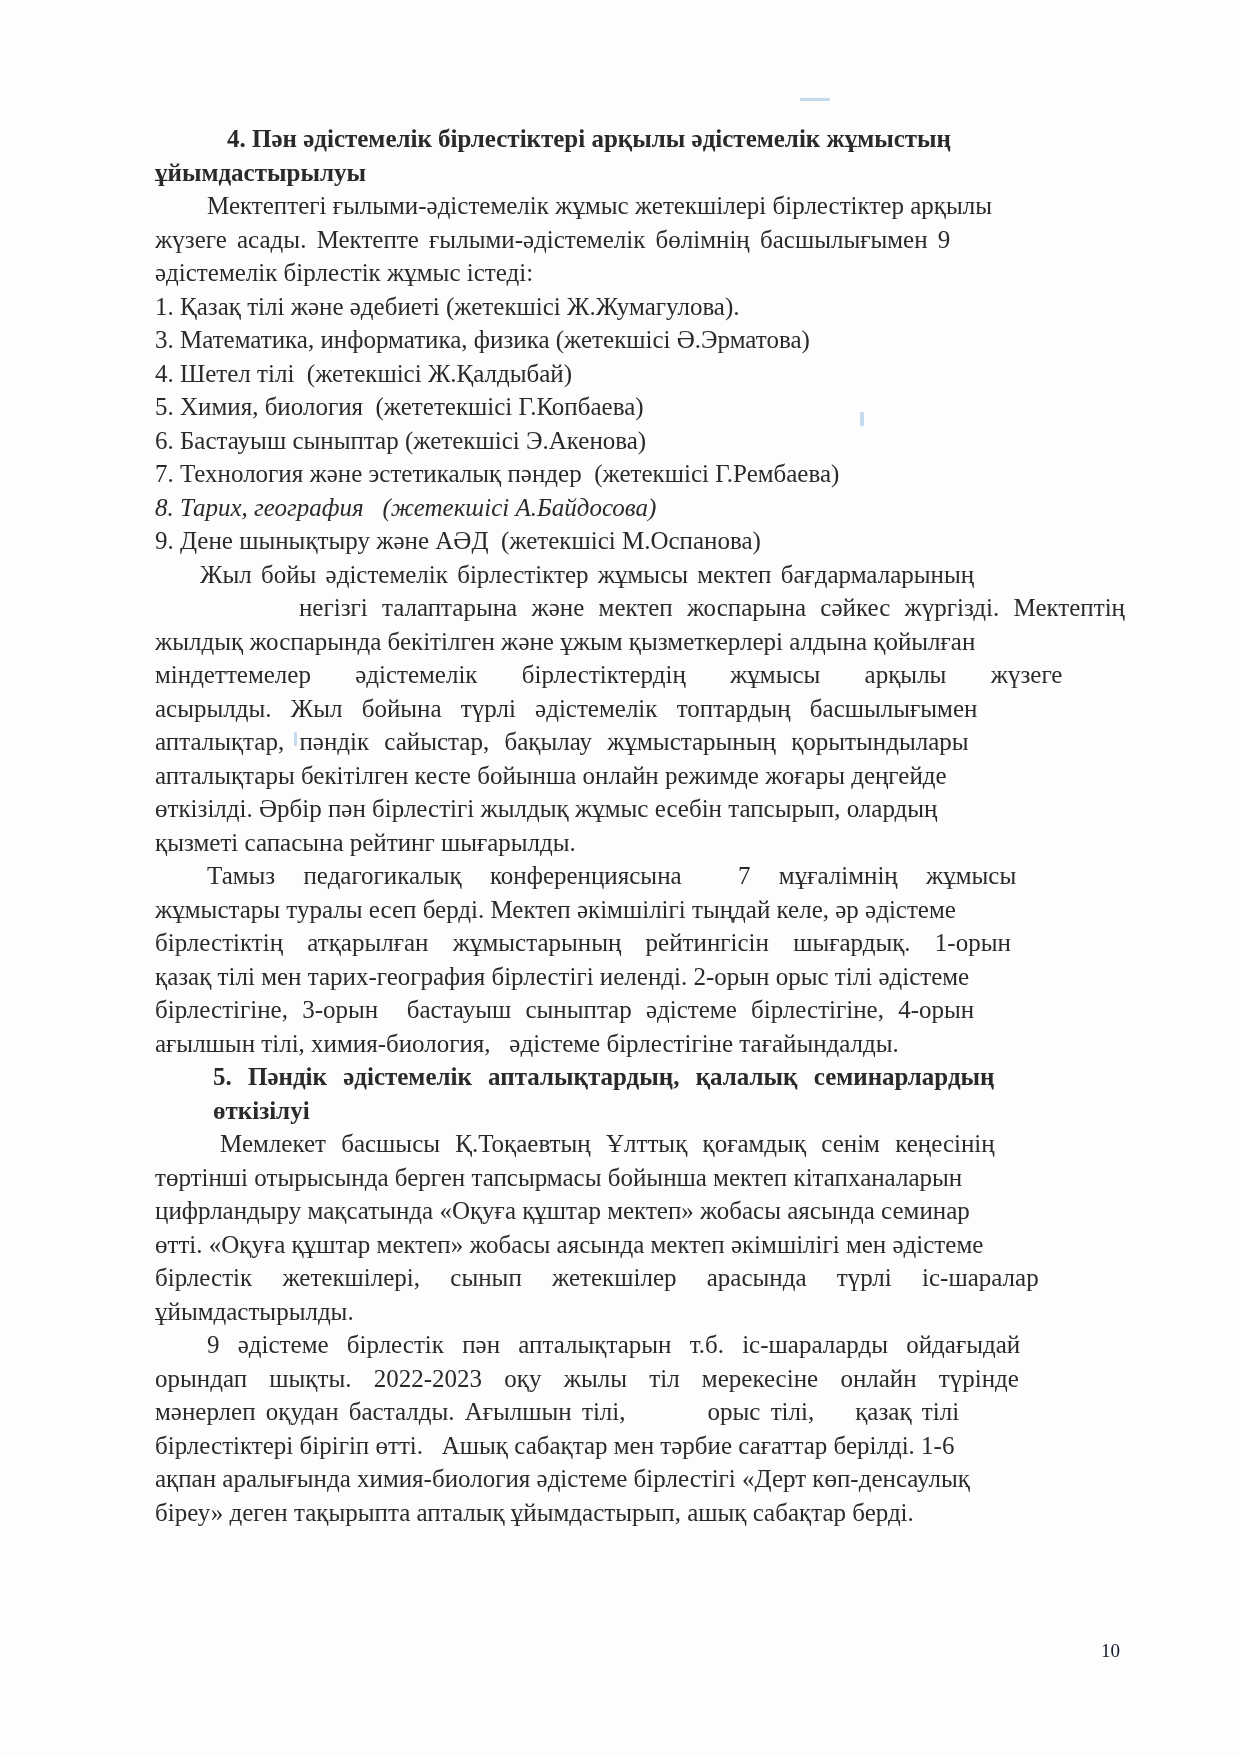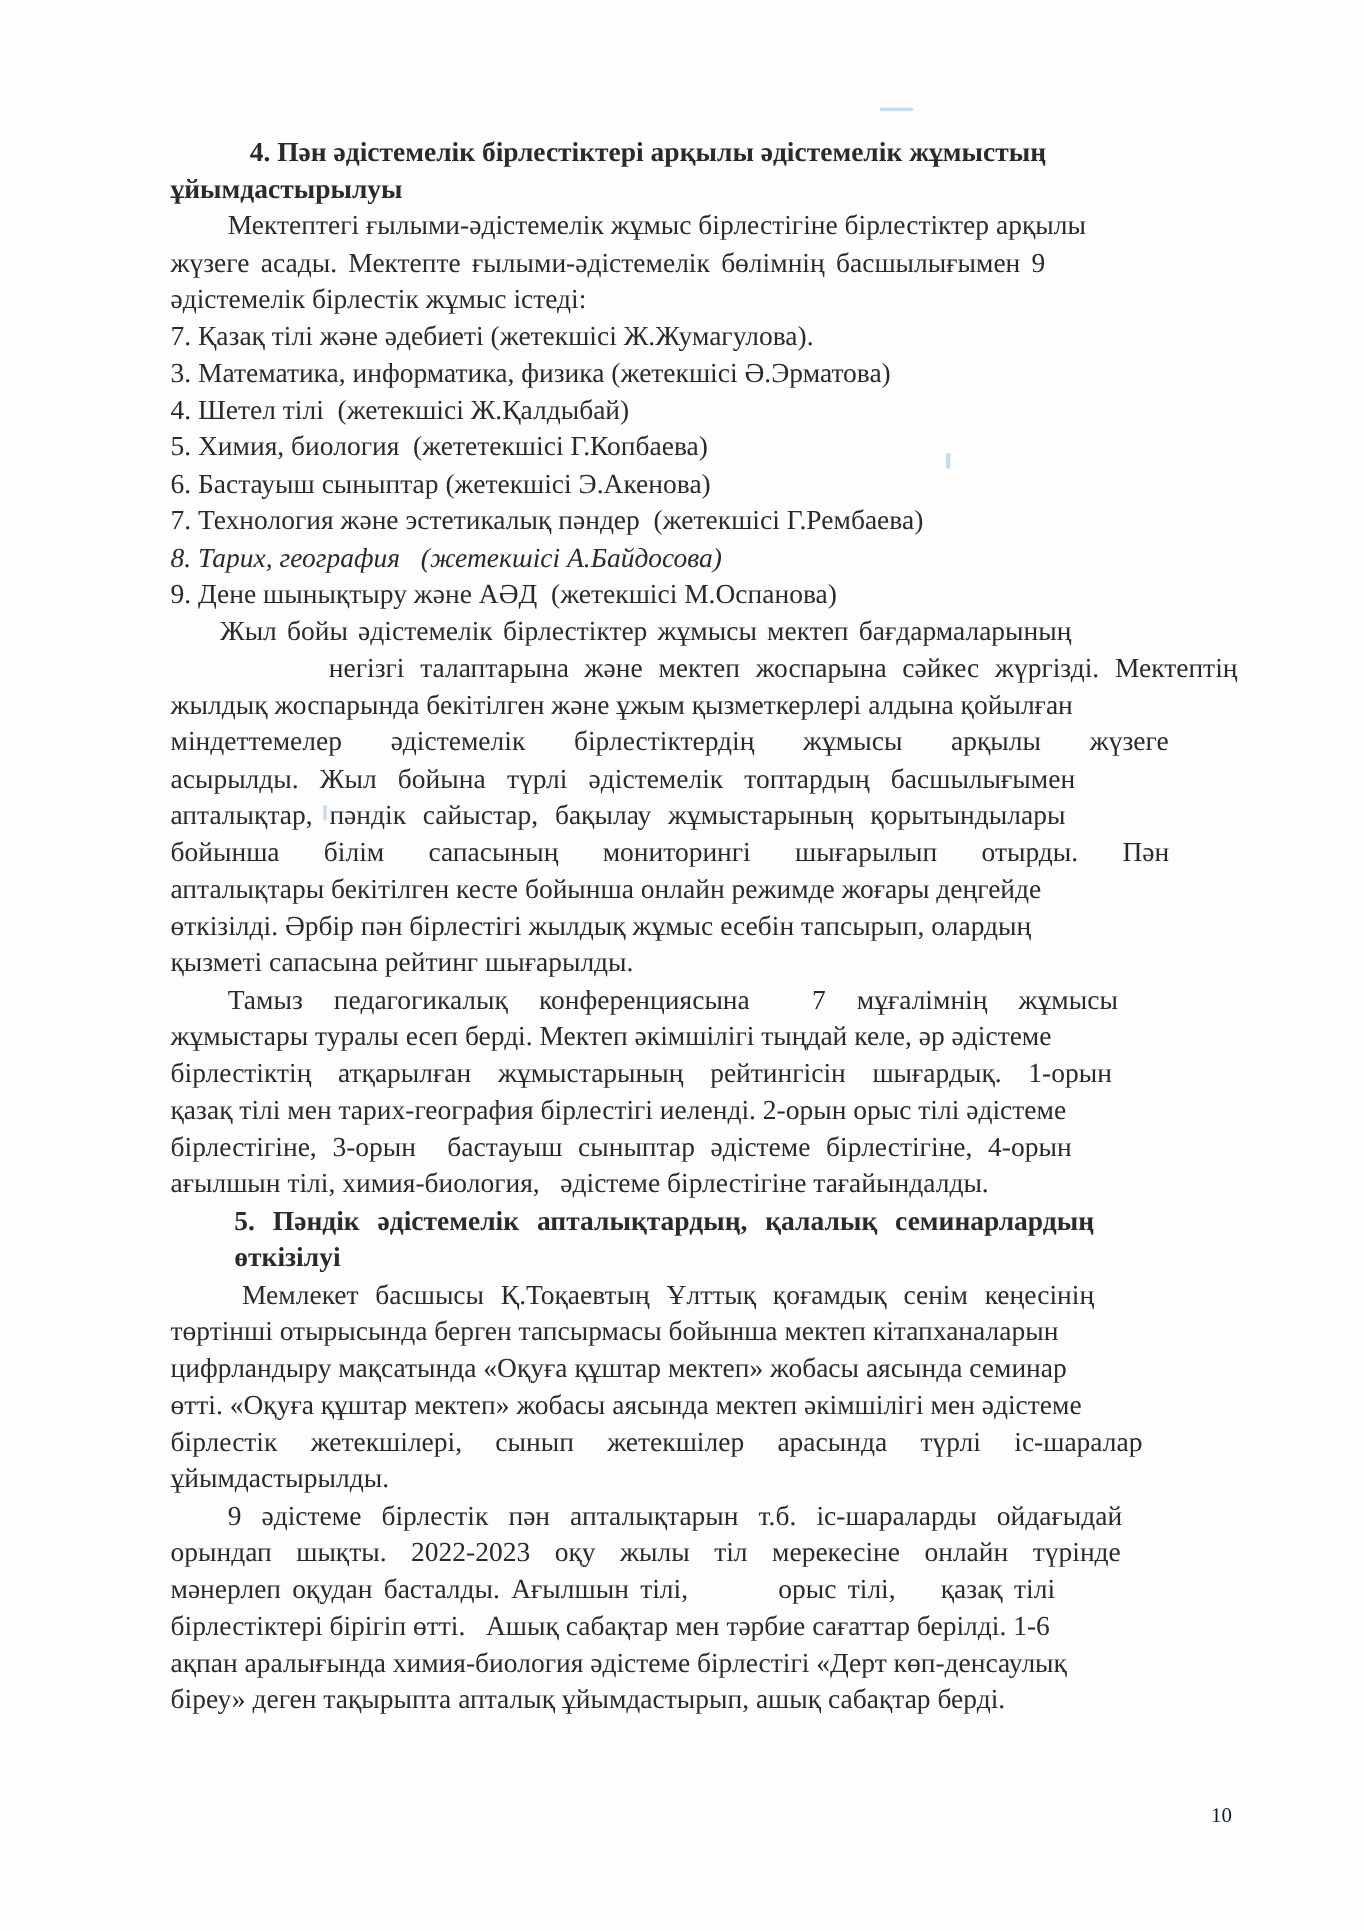--- a/index.html
+++ b/index.html
@@ -54,43 +54,42 @@
 <div class="speck" style="left:860px;top:412px;width:4px;height:14px;"></div>
 <div class="speck" style="left:294px;top:732px;width:3px;height:14px;"></div>
 
 <div class="page">
 
   <div class="heading justify h-indent">
     <span>4. Пән әдістемелік бірлестіктері арқылы әдістемелік жұмыстың</span>
   </div>
   <div class="heading">ұйымдастырылуы</div>
 
-  <div class="line indent">Мектептегі ғылыми-әдістемелік жұмыс бірлестігіне бірлестіктер арқылы</div>
+  <div class="line indent">Мектептегі ғылыми-әдістемелік жұмыс жетекшілері бірлестіктер арқылы</div>
   <div class="line" style="word-spacing:4px;">жүзеге асады. Мектепте ғылыми-әдістемелік бөлімнің басшылығымен 9</div>
   <div class="line">әдістемелік бірлестік жұмыс істеді:</div>
 
   <div>
-    <div class="line">7. Қазақ тілі және әдебиеті (жетекшісі Ж.Жумагулова).</div>
+    <div class="line">1. Қазақ тілі және әдебиеті (жетекшісі Ж.Жумагулова).</div>
     <div class="line">3. Математика, информатика, физика (жетекшісі Ә.Эрматова)</div>
     <div class="line" style="white-space:pre;">4. Шетел тілі  (жетекшісі Ж.Қалдыбай)</div>
     <div class="line" style="white-space:pre;">5. Химия, биология  (жететекшісі Г.Копбаева)</div>
     <div class="line">6. Бастауыш сыныптар (жетекшісі Э.Акенова)</div>
     <div class="line" style="white-space:pre;">7. Технология және эстетикалық пәндер  (жетекшісі Г.Рембаева)</div>
     <div class="line" style="white-space:pre;font-style:italic;">8. Тарих, география   (жетекшісі А.Байдосова)</div>
     <div class="line" style="white-space:pre;">9. Дене шынықтыру және АӘД  (жетекшісі М.Оспанова)</div>
   </div>
 
   <div>
     <div class="line indent-sm" style="word-spacing:3px;">Жыл бойы әдістемелік бірлестіктер жұмысы мектеп бағдармаларының</div>
     <div class="line" style="word-spacing:8px;text-align:right;">негізгі талаптарына және мектеп жоспарына сәйкес жүргізді. Мектептің</div>
     <div class="line">жылдық жоспарында бекітілген және ұжым қызметкерлері алдына қойылған</div>
     <div class="line" style="word-spacing:38px;">міндеттемелер әдістемелік бірлестіктердің жұмысы арқылы жүзеге</div>
     <div class="line" style="word-spacing:13px;">асырылды. Жыл бойына түрлі әдістемелік топтардың басшылығымен</div>
     <div class="line" style="word-spacing:9px;">апталықтар, пәндік сайыстар, бақылау жұмыстарының қорытындылары</div>
-    <div class="line" style="word-spacing:34px;">бойынша білім сапасының мониторингі шығарылып отырды. Пән</div>
     <div class="line">апталықтары бекітілген кесте бойынша онлайн режимде жоғары деңгейде</div>
     <div class="line">өткізілді. Әрбір пән бірлестігі жылдық жұмыс есебін тапсырып, олардың</div>
     <div class="line">қызметі сапасына рейтинг шығарылды.</div>
   </div>
 
   <div>
     <div class="line indent" style="word-spacing:22px;white-space:pre;">Тамыз педагогикалық конференциясына  7 мұғалімнің жұмысы</div>
     <div class="line">жұмыстары туралы есеп берді. Мектеп әкімшілігі тыңдай келе, әр әдістеме</div>
     <div class="line" style="word-spacing:18px;">бірлестіктің атқарылған жұмыстарының рейтингісін шығардық. 1-орын</div>
     <div class="line">қазақ тілі мен тарих-география бірлестігі иеленді. 2-орын орыс тілі әдістеме</div>

